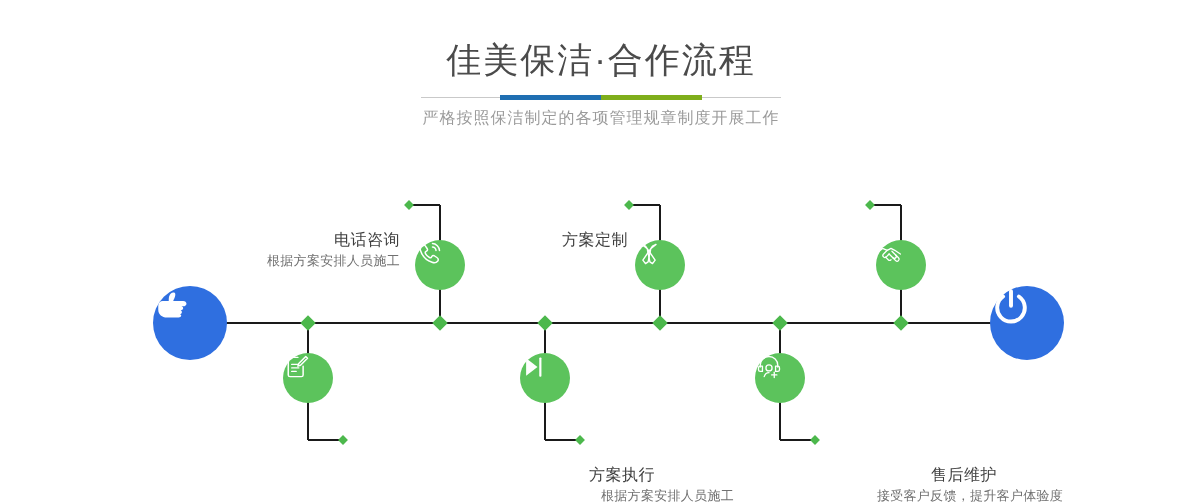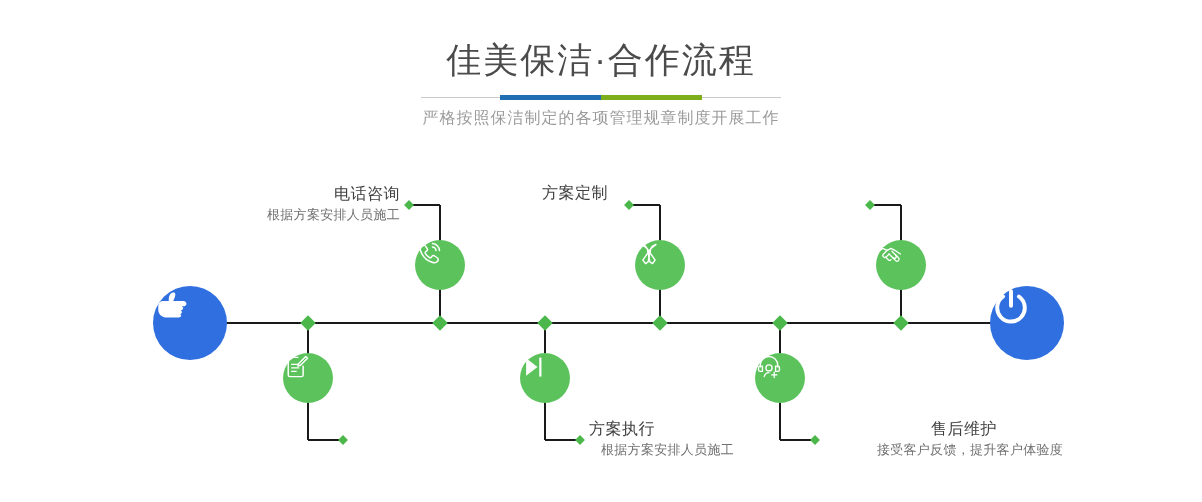--- a/index.html
+++ b/index.html
@@ -126,20 +126,21 @@
   
   .step-label {
     position: absolute;
     white-space: nowrap;
   }
   .step-label .title {
     font-size: 16px;
     line-height: 22px;
     color: #3f3f3f;
     letter-spacing: 0.5px;
+    margin-top: 46px;
   }
   .step-label .desc {
     font-size: 13px;
     line-height: 20px;
     color: #707070;
     letter-spacing: 0.3px;
   }
   .step-label.top   { text-align: right; }
   .step-label.bottom{ text-align: left; }
   .step-label.bottom .title { padding-left: 0px; }
@@ -238,21 +239,21 @@
     </div>
 
     <div class="step-icon" style="left:635px; top:240px;">
       <span>
         <svg width="28" height="28" viewBox="0 0 64 64" fill="none" stroke="#ffffff" stroke-width="3.2" stroke-linecap="round" stroke-linejoin="round">
           <path d="M16 10l8 4 22 32-6 8-6-4-6-30z"></path>
           <path d="M48 10l-8 4-22 32 6 8 6-4 6-30z"></path>
         </svg>
       </span>
     </div>
-    <div class="step-label top" style="left:408px; top:183px; width:200px;font-family:Liberation Mono, monospace;">
+    <div class="step-label top" style="left:428px; top:183px; width:200px;">
       <div class="title">方案定制</div>
     </div>
 
     <div class="step-icon" style="left:876px; top:240px;">
       <span>
         <svg width="30" height="30" viewBox="0 0 64 64" fill="none" stroke="#ffffff" stroke-width="2.8" stroke-linecap="round" stroke-linejoin="round">
           <path d="M4 26l10-8 10 4 8-4 8 4 12 8"></path>
           <path d="M24 22l-8 8c-2 2-2 4 0 6s4 2 6 0l6-6"></path>
           <path d="M28 30l8 8c2 2 4 2 6 0s2-4 0-6l-8-8"></path>
           <path d="M36 38l6 6c2 2 4 2 6 0s2-4 0-6l-6-6"></path>

